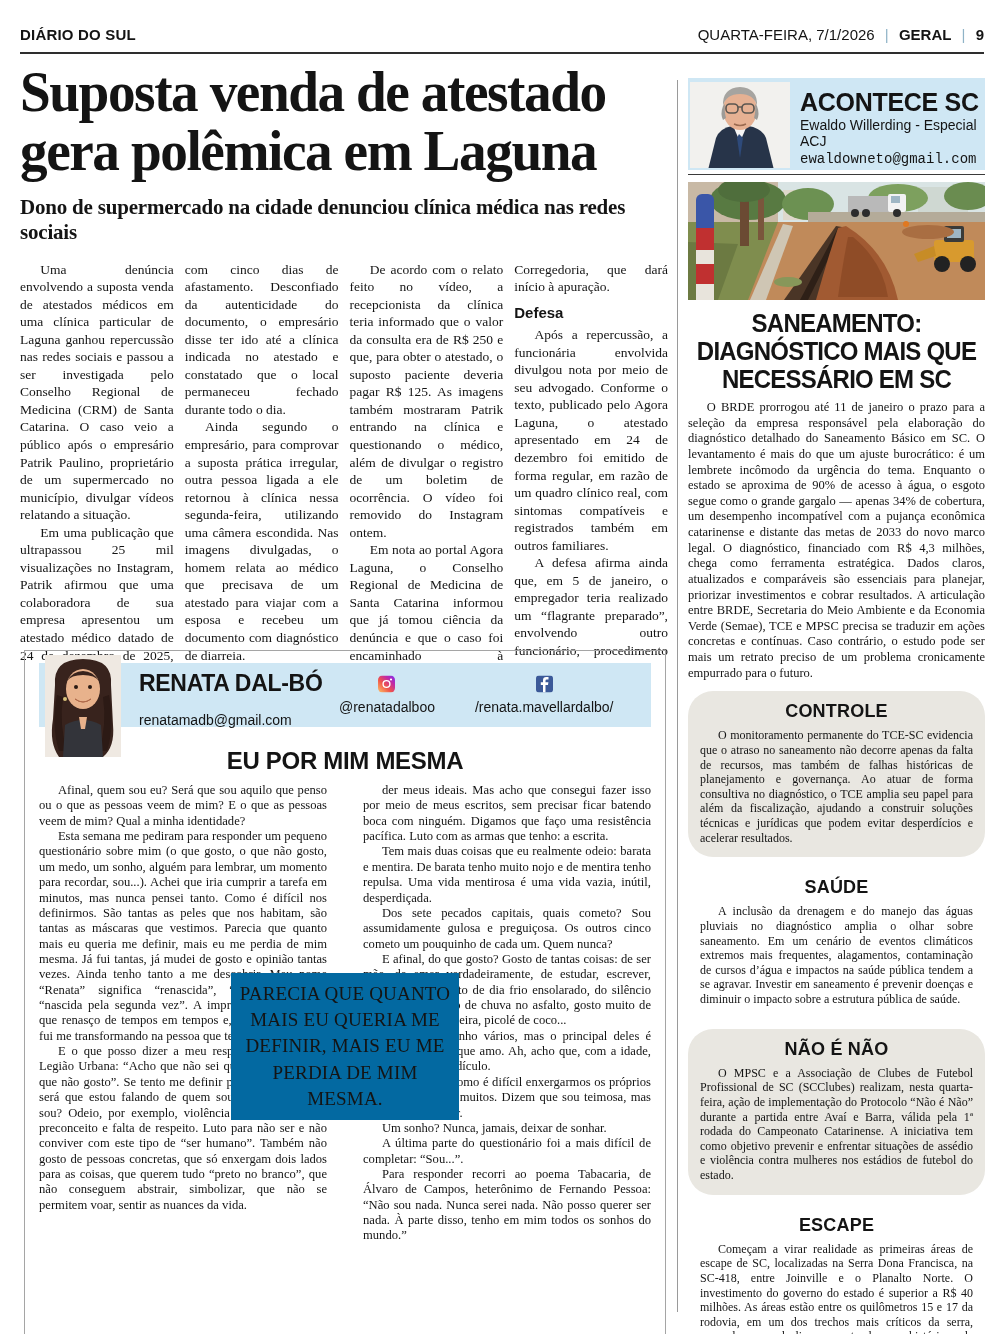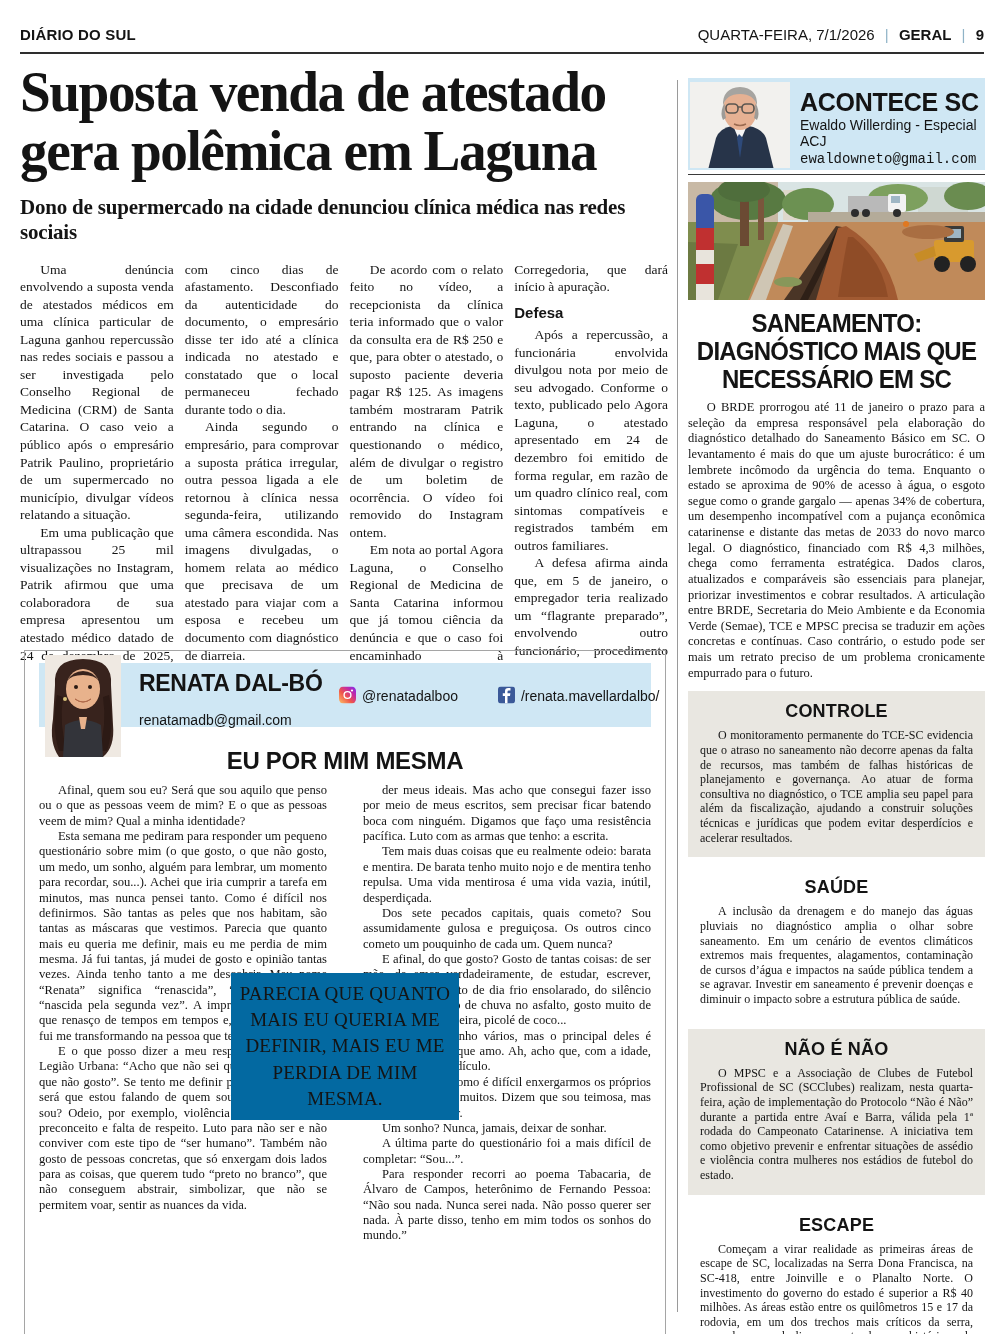--- a/index.html
+++ b/index.html
@@ -39,38 +39,38 @@
   .acontece-title { font-size:25px; font-weight:bold; letter-spacing:-.3px; }
   .acontece-byline { font-size:14px; margin-top:0; }
   .acontece-email { font-size:14px; margin-top:2px;font-family:Liberation Mono, monospace; }
   .thin-rule { border-top:1.5px solid #3a3a3a; margin-top:4px; }
   .construction-photo { display:block; width:297px; height:118px; margin-top:7px; }
   .saneamento-title { margin-top:9px; text-align:center; font-family:"Liberation Sans","DejaVu Sans",sans-serif;
                       font-size:25px; font-weight:bold; letter-spacing:-.8px; line-height:1.12;
                       transform:scaleX(.96); transform-origin:center; }
   .saneamento-body { margin-top:7px; text-align:justify; font-size:12.5px; line-height:1.25; }
   .saneamento-body p, .section-body p { text-indent:1.5em; }
-  .news-box { margin-top:10px; padding:10px 12px 12px; }
+  .news-box { margin-top:10px; padding:10px 12px 12px;border-radius:25px; }
   .news-box.shaded { background:#e9e7e1; }
   .box-title { text-align:center; font-family:"Liberation Sans","DejaVu Sans",sans-serif;
                font-size:18px; font-weight:bold; letter-spacing:.2px; margin-bottom:6px; }
   .section-body { text-align:justify; font-size:12px; line-height:1.22; }
 
   
   .renata-box { position:absolute; left:24px; top:650px; width:642px; height:740px;
                 border:1px solid #a5a5a5; padding:12px 14px; }
   .renata-strip { position:relative; height:64px; background:#cfe7f4; }
   .renata-photo { position:absolute; left:6px; top:-8px; width:76px; height:102px; z-index:2; }
   .renata-id { position:absolute; left:100px; top:7px; }
   .renata-name { font-size:23px; font-weight:bold; letter-spacing:-.3px; }
   .renata-email { font-size:14px; margin-top:15px; }
   .renata-socials { position:absolute; left:300px; right:10px; top:50%; transform:translateY(-50%);
                     display:flex; gap:40px; align-items:center;
                     font-family:"Liberation Sans","DejaVu Sans",sans-serif; font-size:14px; }
-  .social { display:flex; align-items:center; gap:6px; }
+  .social { display:flex; align-items:center; gap:6px;flex-direction:column; }
   .renata-title { margin-top:20px; text-align:center; font-family:"Liberation Sans","DejaVu Sans",sans-serif;
                   font-size:24px; font-weight:bold; letter-spacing:-.3px; }
   .renata-cols { position:relative; margin-top:8px; display:flex; gap:36px;
                  text-align:justify; font-size:12.6px; line-height:1.22; }
   .renata-col { flex:1; }
   .pull-quote { position:absolute; left:50%; top:190px; transform:translateX(-50%);
                 width:228px; background:#0369a1; padding:8px 4px; text-align:center;
                 font-size:19px; line-height:1.38; letter-spacing:.2px; }
   svg { display:block; }
 </style>

